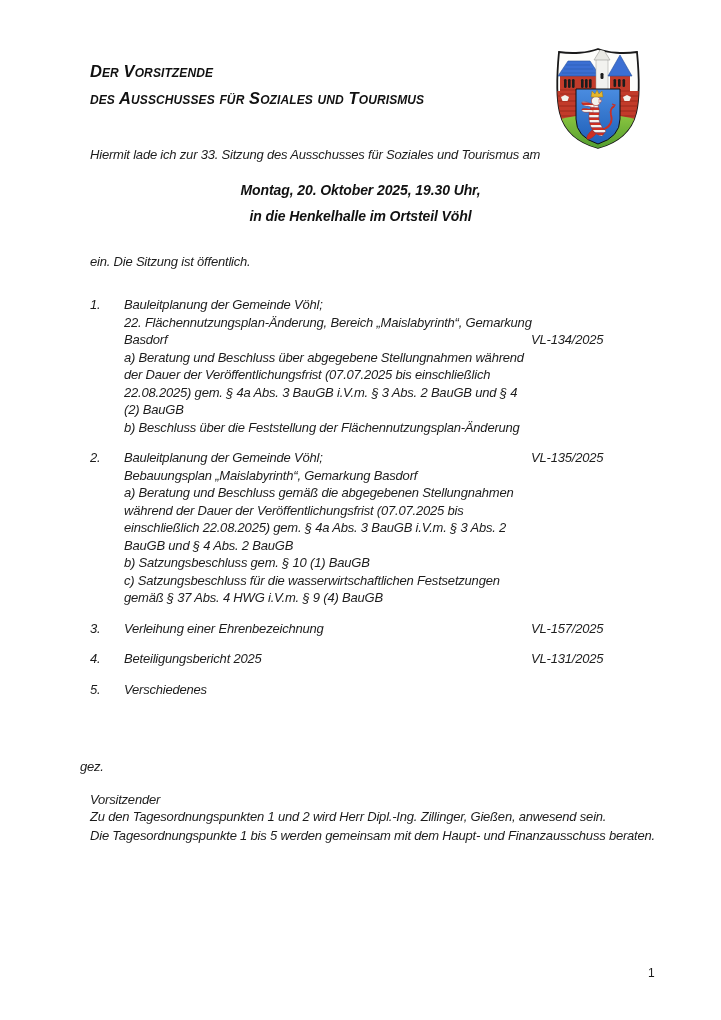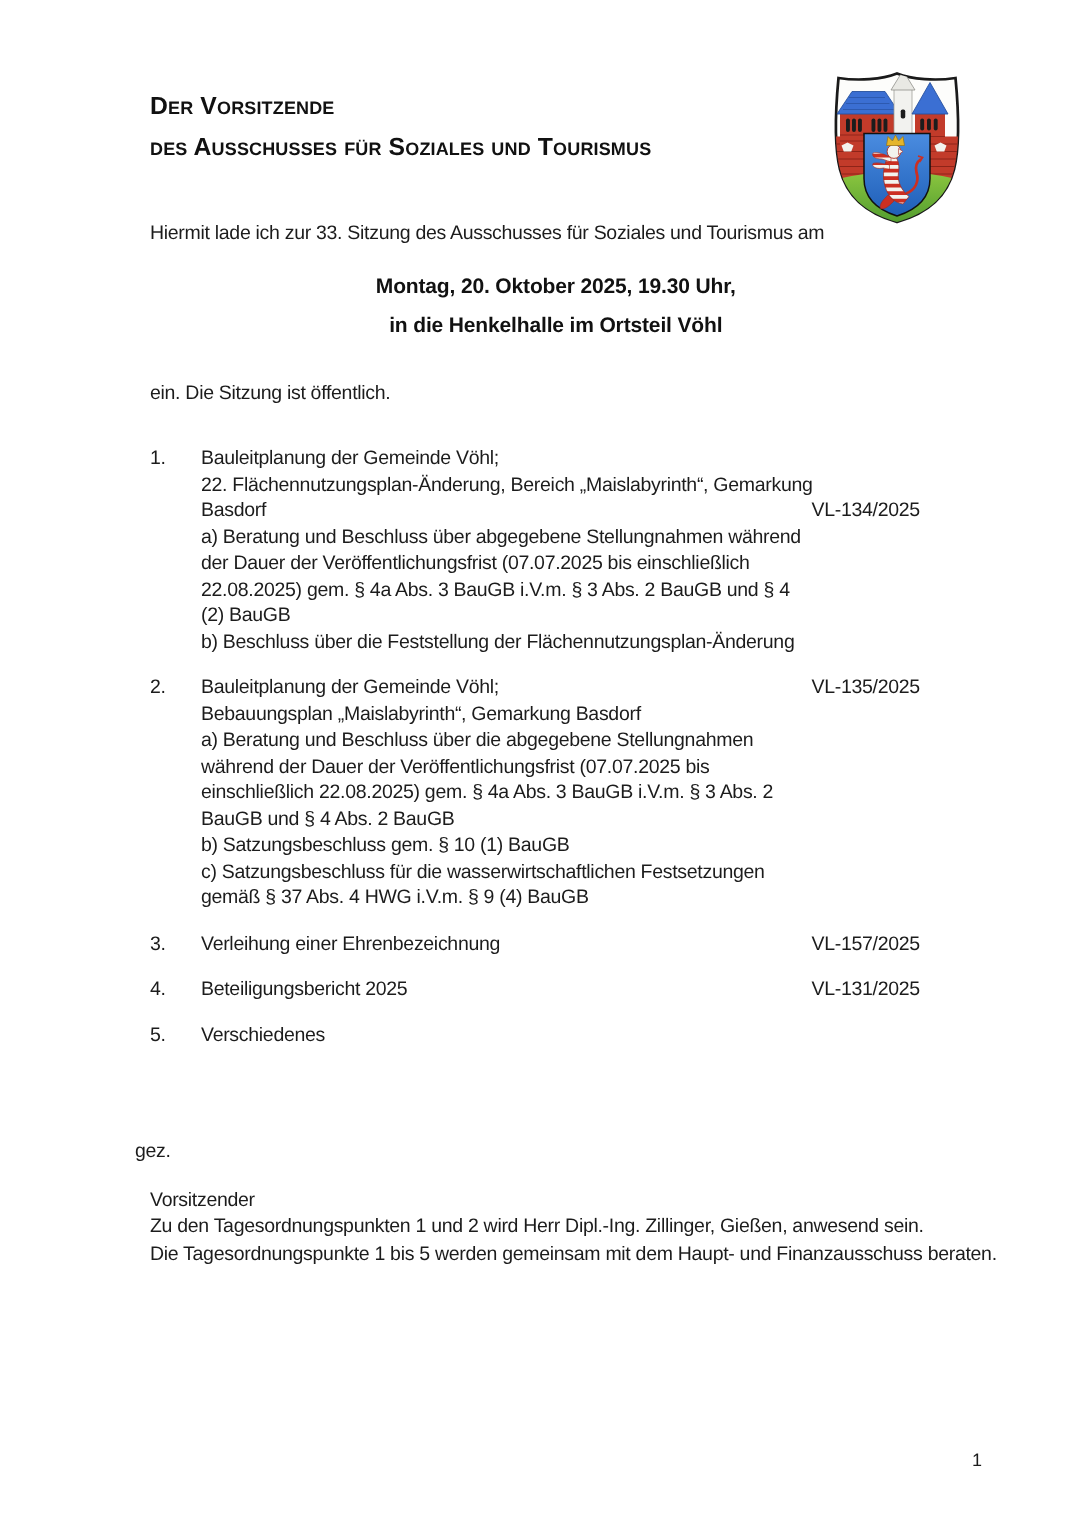--- a/index.html
+++ b/index.html
@@ -7,21 +7,21 @@
     position:relative;
     width:721px;height:1020px;
     margin:0 auto;
     background:#ffffff;
     font-family:"Liberation Sans",sans-serif;
     color:#1c1c1c;
     font-size:13px;
     letter-spacing:-0.2px;
     overflow:hidden;
   }
-  .content{position:absolute;left:100px;top:58px;width:541px;}
+  .content{position:absolute;left:90px;top:58px;width:541px;font-style:italic;}
 
   
   .doc-header{font-weight:bold;color:#111;}
   .doc-header .hline{
     font-variant:small-caps;
     font-size:16.5px;
     line-height:27px;
     letter-spacing:0.1px;
     white-space:nowrap;
   }
@@ -200,21 +200,21 @@
           <div class="line">b) Beschluss über die Feststellung der Flächennutzungsplan-Änderung</div>
         </div>
         <div class="ref" style="top:35px">VL-134/2025</div>
       </div>
 
       <div class="agenda-item">
         <div class="num">2.</div>
         <div class="lines">
           <div class="line">Bauleitplanung der Gemeinde Vöhl;</div>
           <div class="line">Bebauungsplan „Maislabyrinth“, Gemarkung Basdorf</div>
-          <div class="line">a) Beratung und Beschluss über die abgegebene Stellungnahmen</div>
+          <div class="line">a) Beratung und Beschluss gemäß die abgegebenen Stellungnahmen</div>
           <div class="line">während der Dauer der Veröffentlichungsfrist (07.07.2025 bis</div>
           <div class="line">einschließlich 22.08.2025) gem. § 4a Abs. 3 BauGB i.V.m. § 3 Abs. 2</div>
           <div class="line">BauGB und § 4 Abs. 2 BauGB</div>
           <div class="line">b) Satzungsbeschluss gem. § 10 (1) BauGB</div>
           <div class="line">c) Satzungsbeschluss für die wasserwirtschaftlichen Festsetzungen</div>
           <div class="line">gemäß § 37 Abs. 4 HWG i.V.m. § 9 (4) BauGB</div>
         </div>
         <div class="ref" style="top:0">VL-135/2025</div>
       </div>
 

